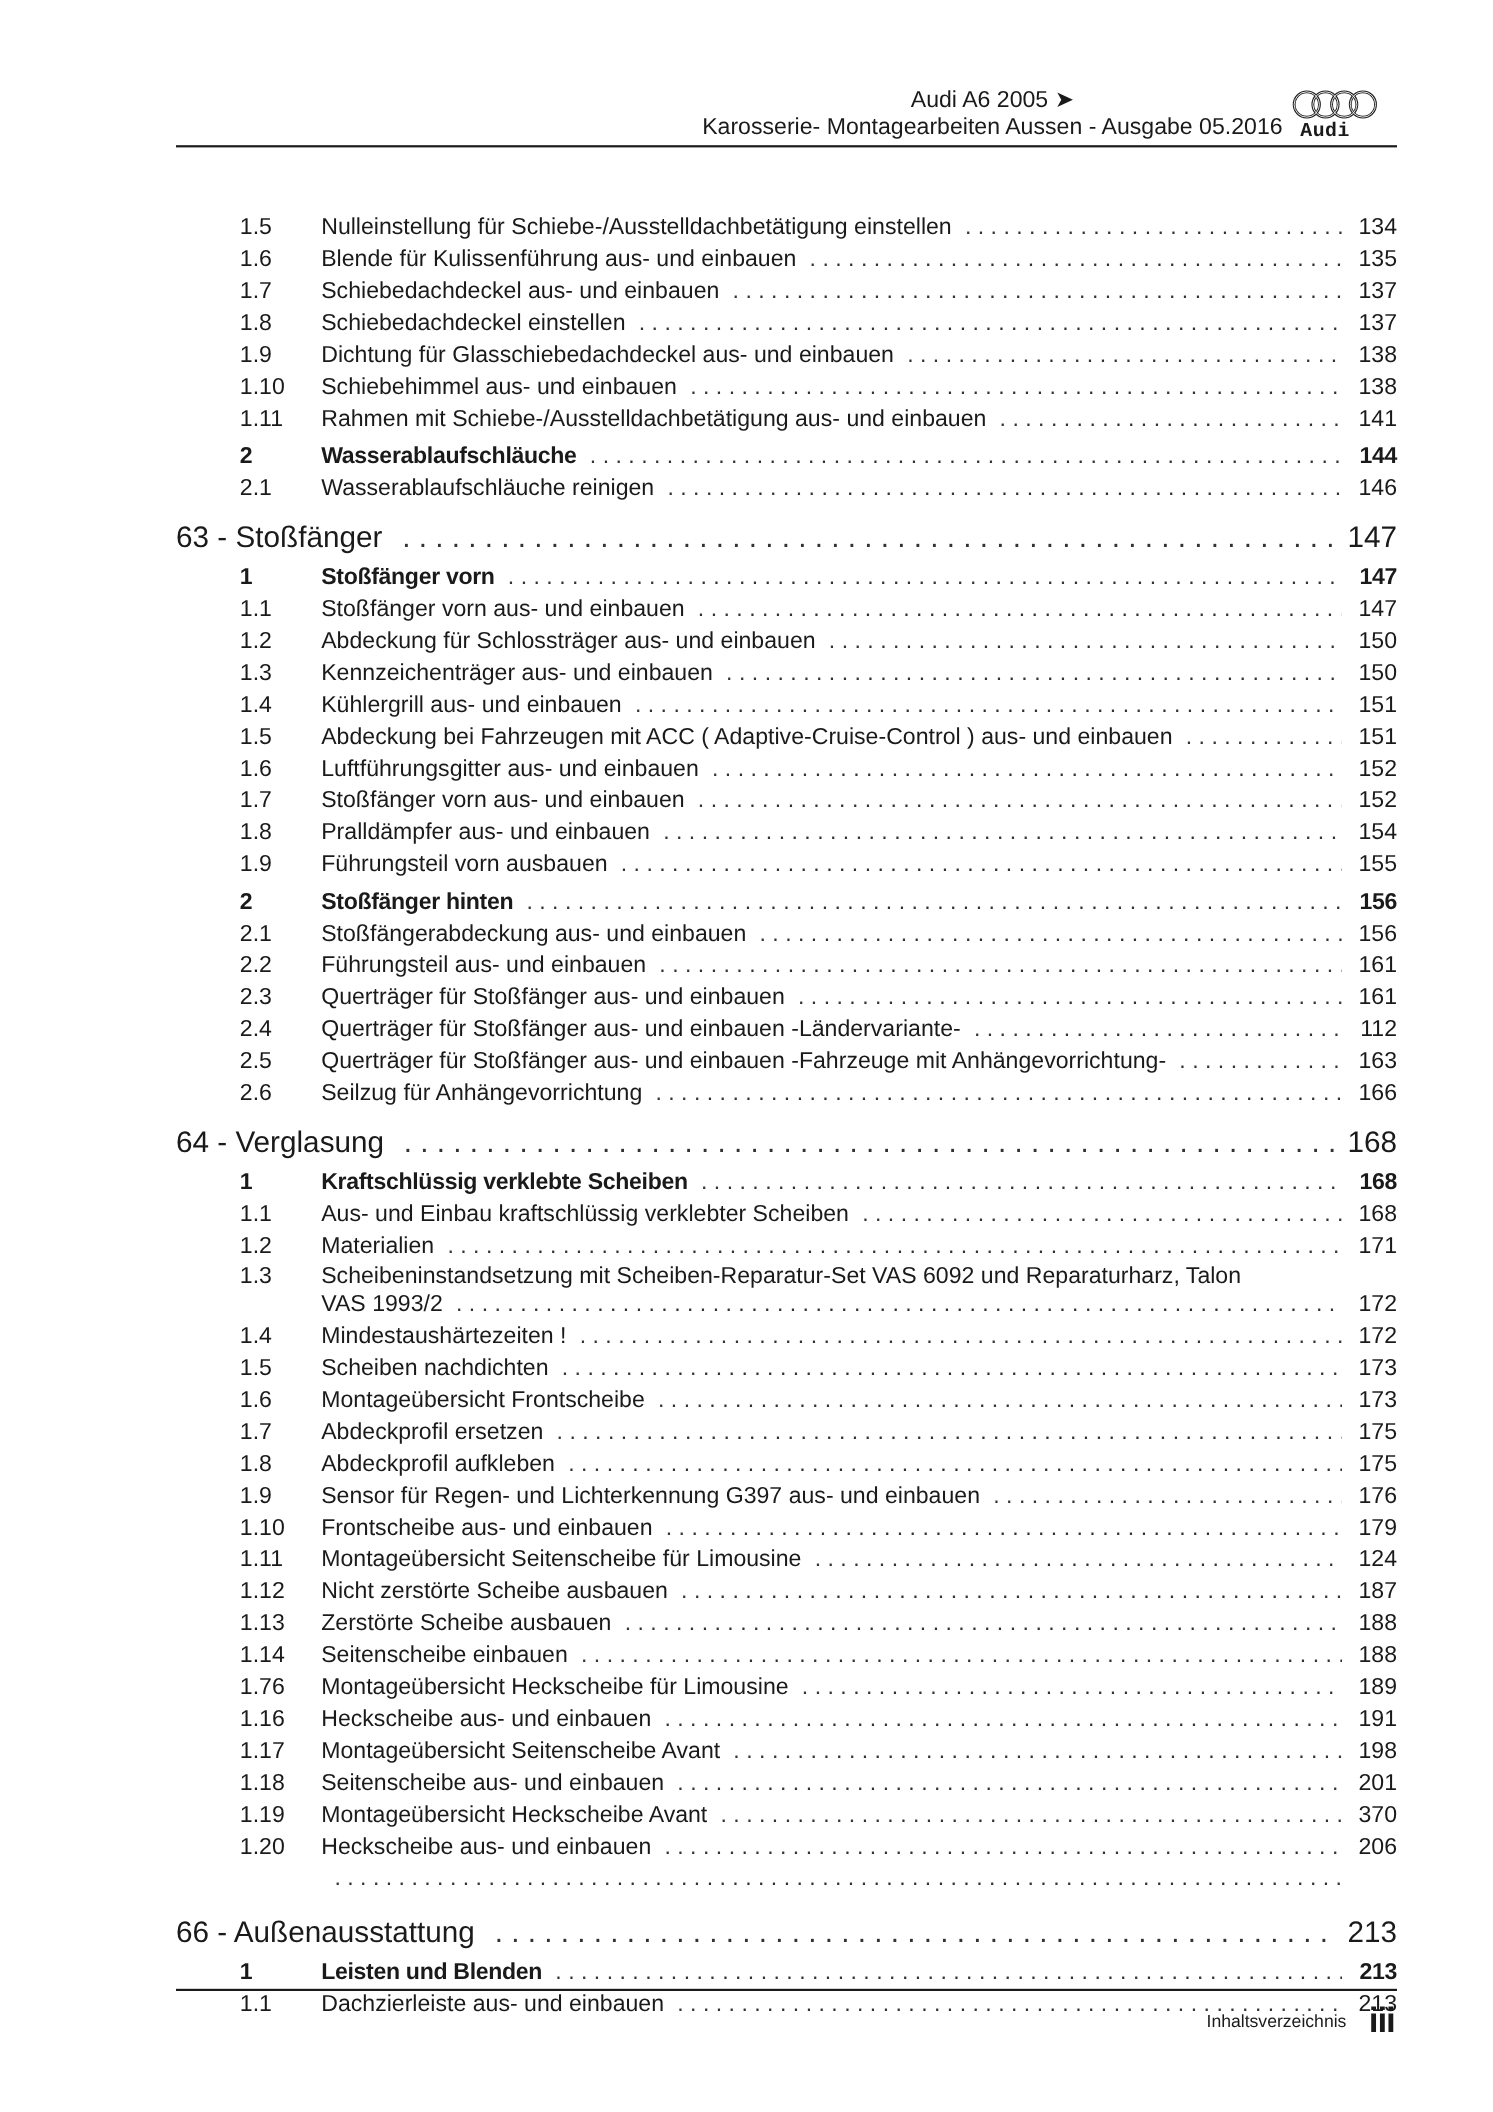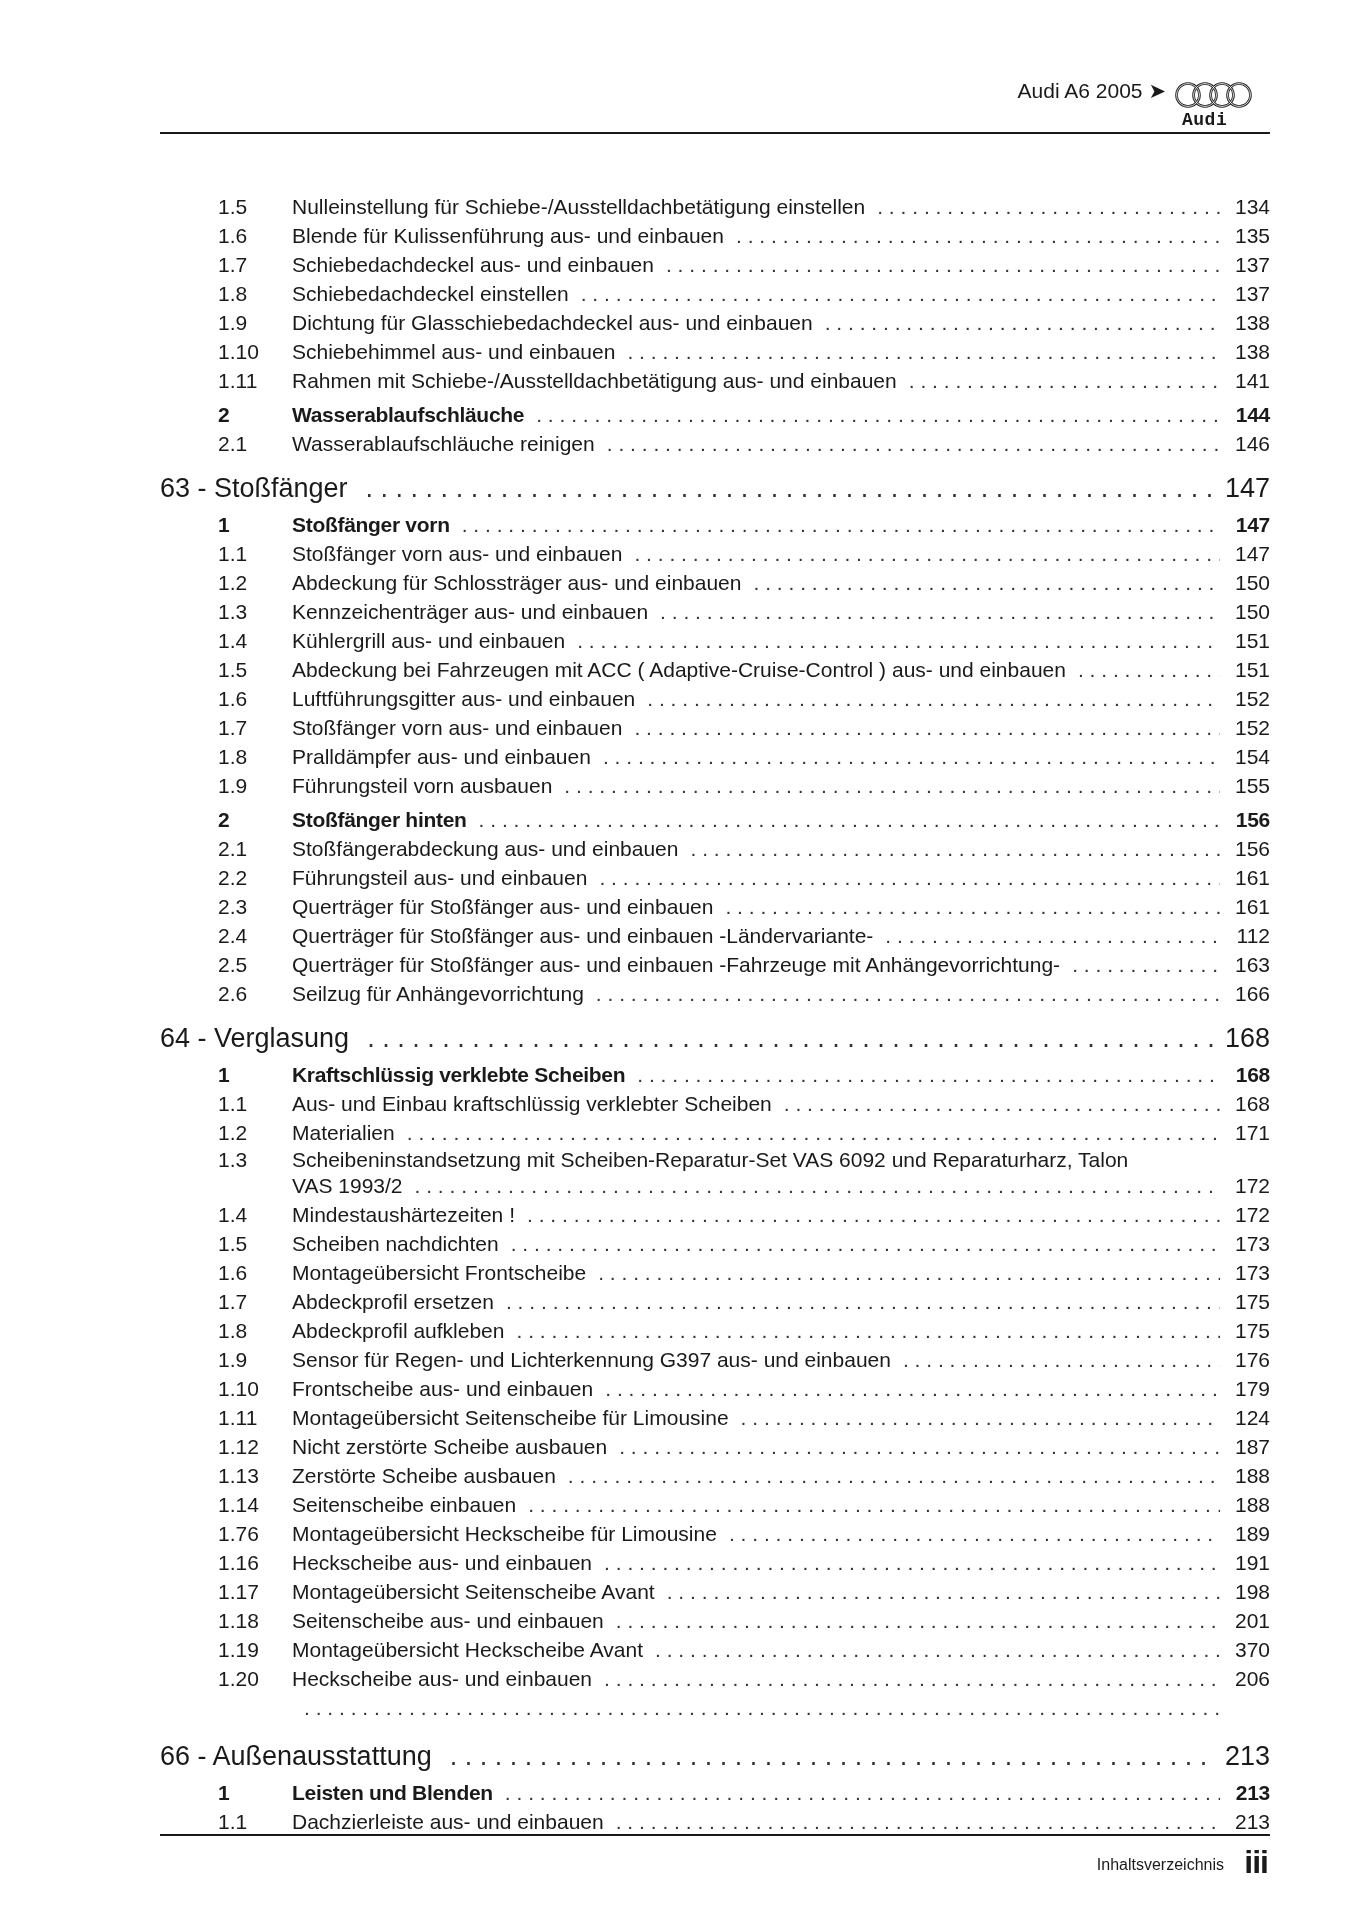--- a/index.html
+++ b/index.html
@@ -21,31 +21,32 @@
     .row .dots { flex: 1 1 auto; overflow: hidden; margin: 0 10px 0 12px; letter-spacing: 5.4px; color: #333; }
     .row .dots::before { content: ". . . . . . . . . . . . . . . . . . . . . . . . . . . . . . . . . . . . . . . . . . . . . . . . . . . . . . . . . . . . . . . . . . . . . . . . . . . . . . . . . . . . . . . . . . . . . . . . . . . . . . . . . . . . . . . . . . . . . . . . . . . . . . . . . . . . . . . . . . . . . . . . . . . . . . . . . . . . ."; letter-spacing: 0; word-spacing: 0; }
     .row .page { flex: none; width: 40px; text-align: right; }
     .row.level1 { margin-top: 5px; }
     .row.level1 .title, .row.level1 .num, .row.level1 .page { font-weight: 600; letter-spacing: -0.3px; }
     .row.chapter { font-size: 27px; height: 40px; line-height: 40px; margin-top: 10px; margin-bottom: 2px; }
     .row.chapter .title { padding-left: 0; }
     .row.chapter .dots { margin: 0 6px 0 18px; }
     .row.chapter .page { width: 48px; }
 
-    .footer { position: absolute; left: 160px; top: 1808px; width: 1110px; height: 60px; margin-top: 26px; }
+    .footer { position: absolute; left: 160px; top: 1808px; width: 1110px; height: 60px; }
     .footer-line { position: absolute; left: 0; right: 0; top: 0; height: 2px; background: #1a1a1a; }
     .footer-label { position: absolute; right: 46px; top: 22px; font-size: 16px; }
     .footer-page { position: absolute; right: 2px; top: 10px; font-size: 32px; font-weight: bold; letter-spacing: -1px; }
   </style>
 </head>
 <body>
 
 <div class="header">
   <div class="header-text">
     <div><span>Audi A6 2005</span> <span>➤</span></div>
+    <div>Karosserie- Montagearbeiten Aussen - Ausgabe 05.2016</div>
   </div>
   <div class="logo">
     <svg class="logo-rings" viewBox="0 0 80 30">
       <g fill="none" stroke="#222" stroke-width="2.6">
         <circle cx="14" cy="15" r="11.5"></circle>
         <circle cx="31" cy="15" r="11.5"></circle>
         <circle cx="48" cy="15" r="11.5"></circle>
         <circle cx="65" cy="15" r="11.5"></circle>
       </g>
       <g fill="none" stroke="#fff" stroke-width="0.8">

